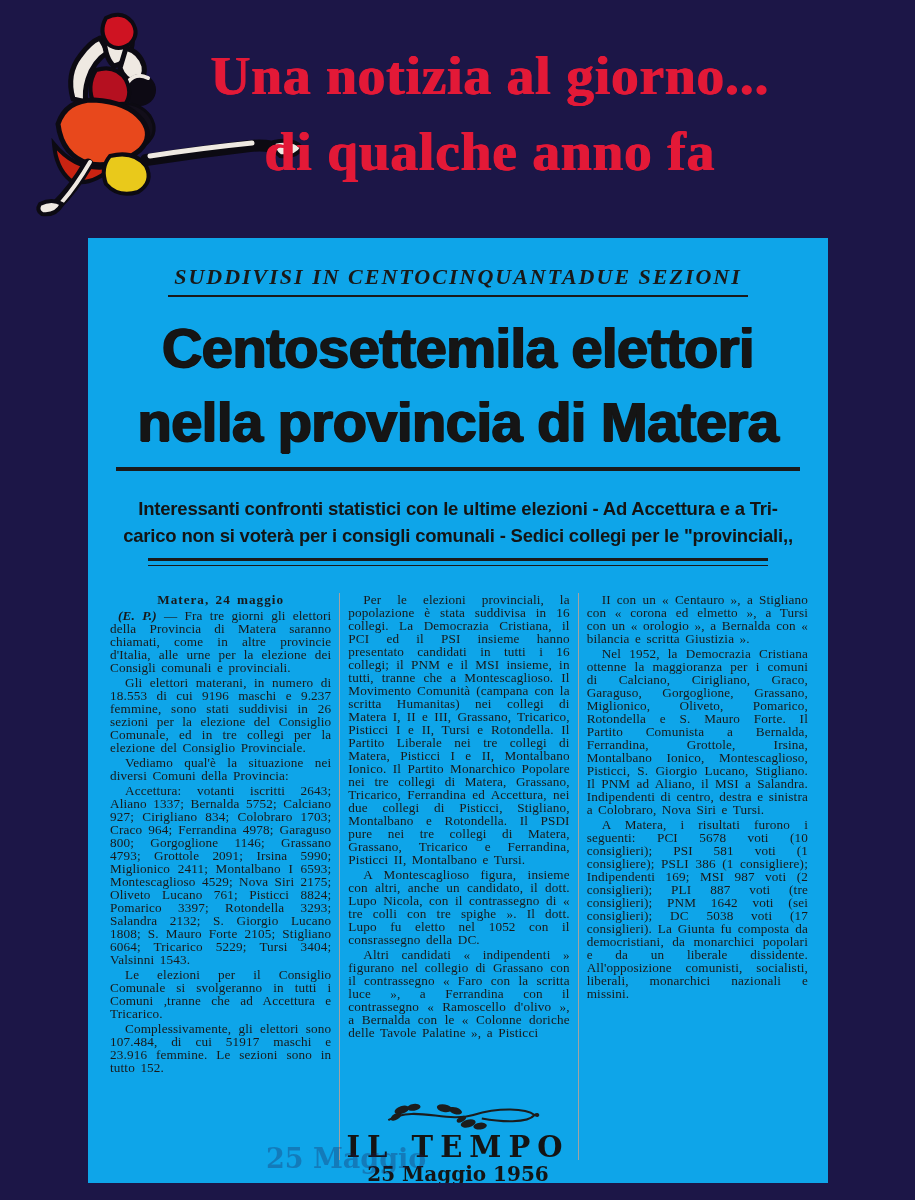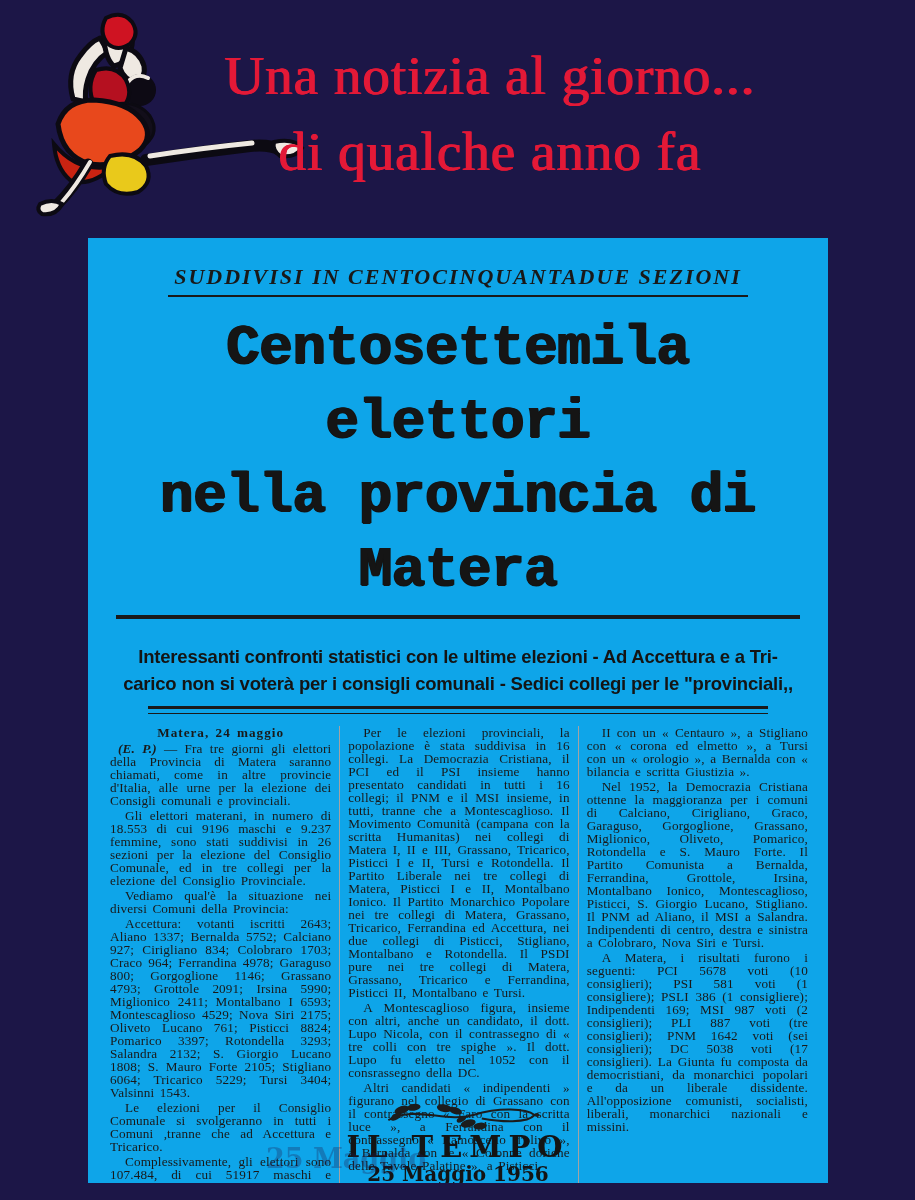--- a/index.html
+++ b/index.html
@@ -2,49 +2,49 @@
 <html><head>
 <meta charset="utf-8">
 <style>
   html,body{margin:0;padding:0;background:#1c1647;}
   .stage{position:relative;width:915px;height:1200px;background:#1c1647;overflow:hidden;
          font-family:"Liberation Serif",serif;}
 
   
   .dancer{position:absolute;left:18px;top:4px;width:295px;height:232px;}
   .banner-title{position:absolute;left:175px;top:38px;width:630px;text-align:center;
-    color:#e31937;font-family:"Liberation Serif",serif;font-weight:normal;
+    color:#e31937;font-family:"Liberation Serif",serif;font-weight:bold;
     font-size:55px;line-height:76px;letter-spacing:1px;
     text-shadow:0.7px 0 #e31937,-0.7px 0 #e31937;}
   .credit{position:absolute;left:20px;top:172px;width:260px;text-align:center;
     color:#ece67f;font-style:italic;font-family:"DejaVu Serif",serif;}
   .credit-line1{font-size:17px;line-height:22px;}
   .credit-line2{font-size:20px;line-height:25px;}
 
   
   .paper{position:absolute;left:88px;top:238px;width:740px;height:945px;
     background:#0ea5e9;color:#191919;overflow:hidden;}
   .kicker-wrap{margin-top:26px;text-align:center;}
   .kicker{display:inline-block;font-style:italic;font-weight:bold;font-size:22px;
     letter-spacing:2px;padding:0 6px 5px 6px;border-bottom:2px solid #1a1a1a;}
   .headline{margin:14px 28px 0 28px;text-align:center;font-weight:bold;
-    font-family:Liberation Mono, monospace;color:#151515;}
+    font-family:Liberation Sans, sans-serif;color:#151515;}
   .hl{display:block;font-size:56px;line-height:74px;letter-spacing:-0.5px;
     text-shadow:1px 0 #151515,-1px 0 #151515,0 0.7px #151515;}
   .rule-thick{margin:8px 28px 0 28px;border-top:4px solid #1a1a1a;}
   .subhead{margin:24px 24px 0 24px;text-align:center;
     font-family:"Liberation Sans",sans-serif;font-weight:bold;font-size:18.5px;
     line-height:27px;color:#141414;letter-spacing:-0.2px;}
   .rule-double{margin:9px 60px 0 60px;height:4px;
     border-top:3px solid #1a1a1a;border-bottom:1.5px solid #1a1a1a;}
 
   
   .body-cols{display:flex;margin:12px 12px 0 14px;height:582px;overflow:hidden;}
   .col{flex:1 1 0;padding:0 8px;font-size:13.2px;line-height:13px;
-    text-align:justify;word-spacing:2px;letter-spacing:0.15px;}
+    text-align:justify;word-spacing:2px;letter-spacing:0.15px;margin-top:15px;}
   .col + .col{border-left:1px solid #a3a3a3;}
   .col p{margin:0 0 2px 0;text-indent:15px;}
   .dateline{text-align:center;text-indent:0 !important;font-weight:bold;
     letter-spacing:1px;margin-bottom:3px !important;}
   .lead-sig{font-style:italic;font-weight:bold;}
   .col p.lead{text-indent:8px;}
 
   
   .footer{position:absolute;left:0;top:860px;width:100%;text-align:center;}
   .ornament{width:170px;height:34px;display:block;margin:0 auto;}

